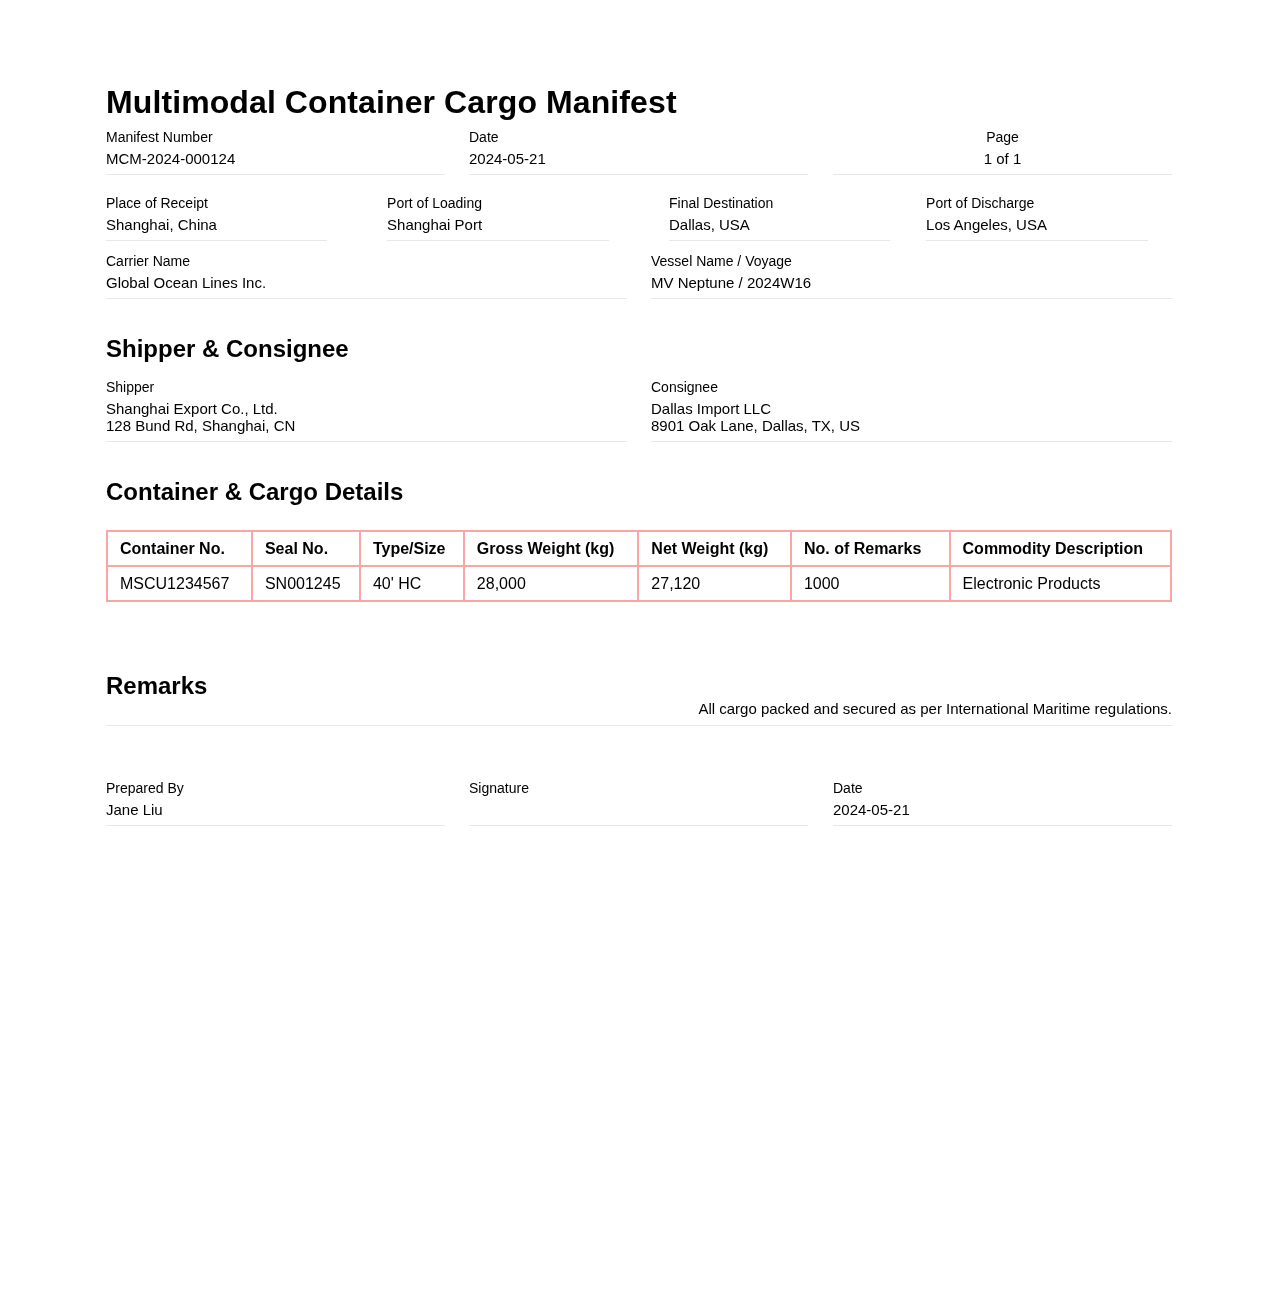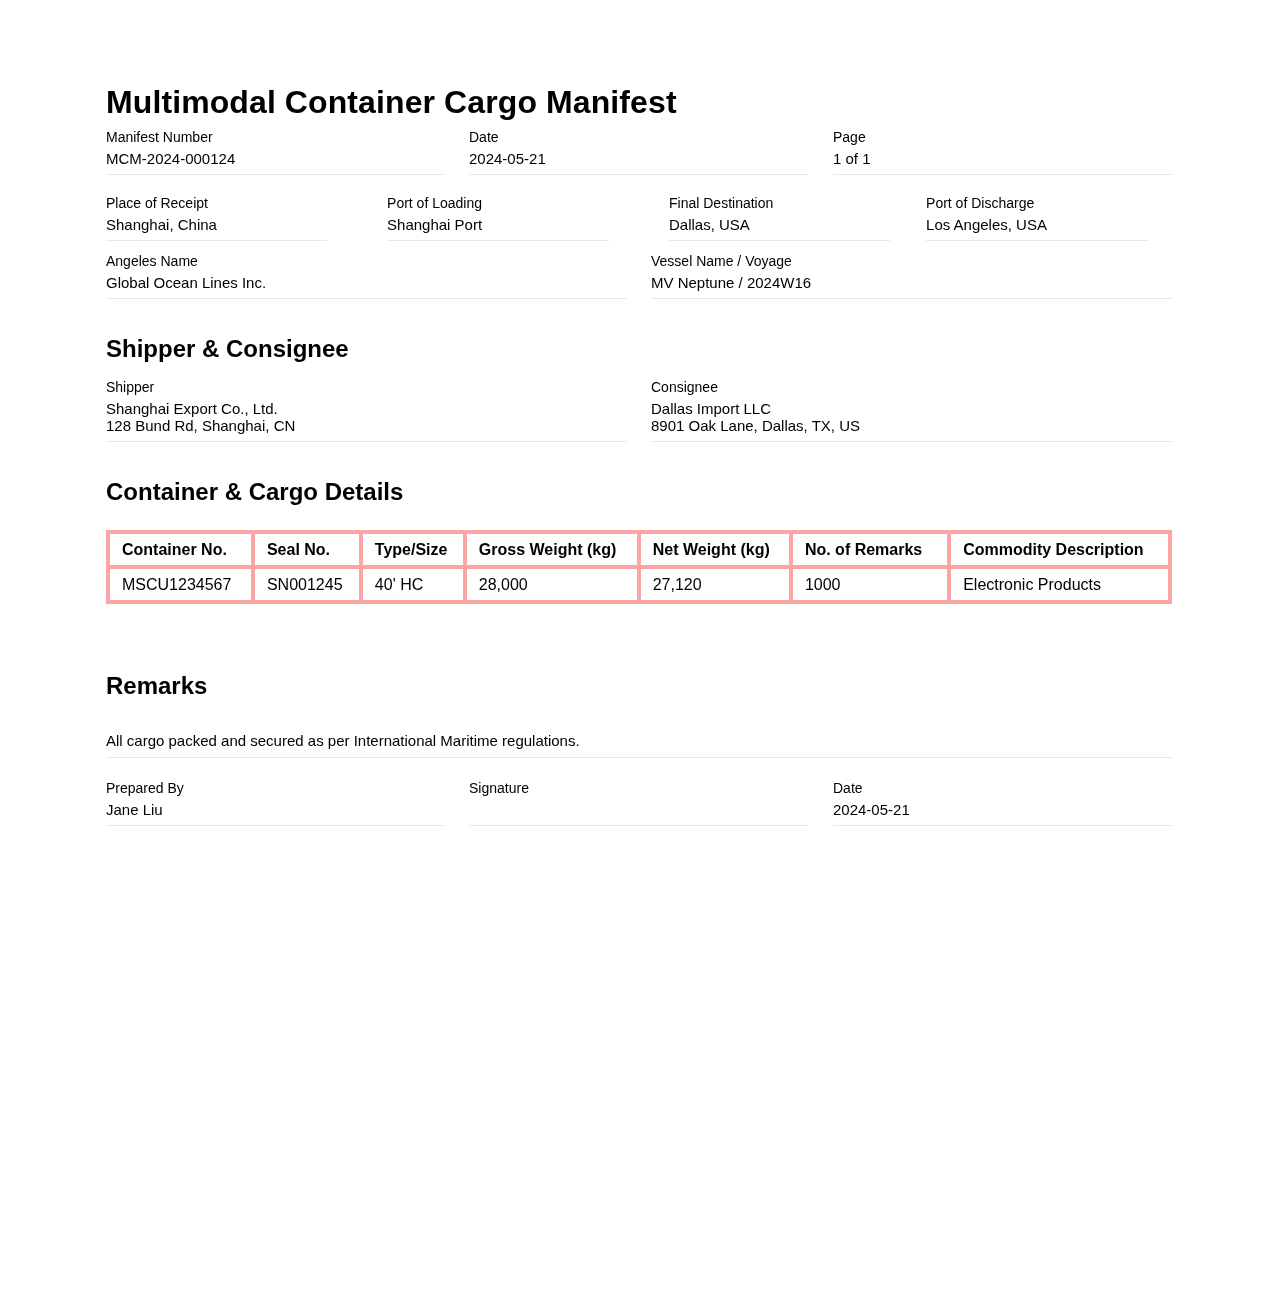--- a/index.html
+++ b/index.html
@@ -23,41 +23,41 @@
     border-bottom: 1px solid #e8e8e8;
     padding-top: 0;
   }
   .label { font-size: 14px; line-height: 16px; height: 16px; margin-bottom: 5px; }
   .value { font-size: 15px; line-height: 17px; }
   table {
     position: absolute; left: 0; top: 530px; width: 1066px;
     border-collapse: collapse; font-size: 16px;
   }
   th, td {
-    border: 4px solid #fca5a5; text-align: left;
+    border: 2px solid #fca5a5; text-align: left;
     padding: 4px 12px; height: 35px;
   }
   th { font-weight: bold; }
 </style>
 </head>
 <body>
 
 <div class="page">
   <h1>Multimodal Container Cargo Manifest</h1>
 
   <div class="row" style="top:129px;">
     <div class="field" style="width:339px;height:46px;margin-right:24px;">
       <div class="label">Manifest Number</div>
       <div class="value">MCM-2024-000124</div>
     </div>
     <div class="field" style="width:339px;height:46px;margin-right:25px;">
       <div class="label">Date</div>
       <div class="value">2024-05-21</div>
     </div>
-    <div class="field" style="width:339px;height:46px;">
+    <div class="field" style="width:339px;height:46px;text-align:center;">
       <div class="label">Page</div>
       <div class="value">1 of 1</div>
     </div>
   </div>
 
   <div class="row" style="top:195px;gap:36px;">
     <div class="field" style="width:248px;height:46px;margin-right:24px;">
       <div class="label">Place of Receipt</div>
       <div class="value">Shanghai, China</div>
     </div>
@@ -70,21 +70,21 @@
       <div class="value">Dallas, USA</div>
     </div>
     <div class="field" style="width:249px;height:46px;margin-right:24px;">
       <div class="label">Port of Discharge</div>
       <div class="value">Los Angeles, USA</div>
     </div>
   </div>
 
   <div class="row" style="top:253px;">
     <div class="field" style="width:521px;height:46px;margin-right:24px;">
-      <div class="label">Angeles Name</div>
+      <div class="label">Carrier Name</div>
       <div class="value">Global Ocean Lines Inc.</div>
     </div>
     <div class="field" style="width:521px;height:46px;">
       <div class="label">Vessel Name / Voyage</div>
       <div class="value">MV Neptune / 2024W16</div>
     </div>
   </div>
 
   <h2 style="top:334px;">Shipper &amp; Consignee</h2>
   <div class="row" style="top:379px;">
@@ -129,21 +129,21 @@
         <td>40' HC</td>
         <td>28,000</td>
         <td>27,120</td>
         <td>1000</td>
         <td>Electronic Products</td>
       </tr>
     </tbody>
   </table>
 
   <h2 style="top:671px;">Remarks</h2>
-  <div class="row" style="top:732px;">
+  <div class="row" style="top:700px;text-align:right;">
     <div class="field" style="width:1066px;height:26px;">
       <div class="value">All cargo packed and secured as per International Maritime regulations.</div>
     </div>
   </div>
 
   <div class="row" style="top:780px;">
     <div class="field" style="width:339px;height:46px;margin-right:24px;">
       <div class="label">Prepared By</div>
       <div class="value">Jane Liu</div>
     </div>

